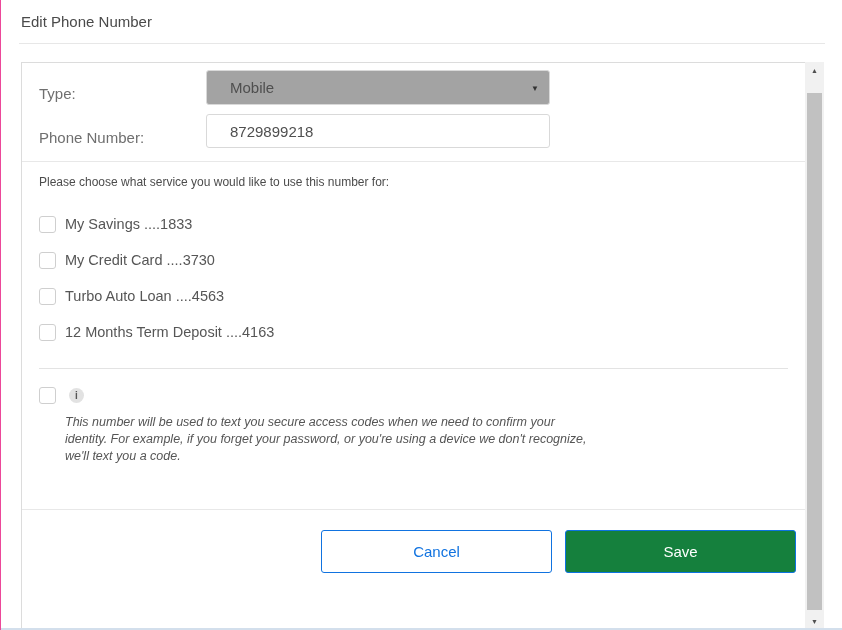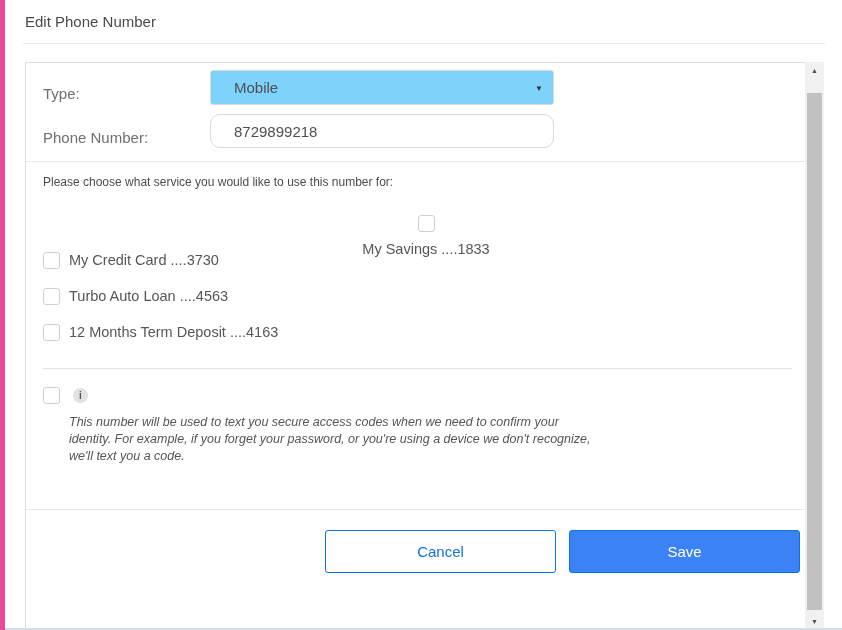--- a/index.html
+++ b/index.html
@@ -1,69 +1,69 @@
 <!DOCTYPE html>
 <html><head>
 <meta charset="utf-8">
 <style>
   * { margin:0; padding:0; box-sizing:border-box; }
   html,body { width:842px; height:630px; overflow:hidden; background:#fff;
               font-family:"Liberation Sans", sans-serif; }
   .page { position:absolute; inset:0; background:#fff;
-          border-left:5px solid #ec4899; }
+          border-left:1px solid #ec4899; }
 
   .page-title { position:absolute; top:13px; left:20px; font-size:15px;
                 font-weight:400; color:#4a4a4a; }
   .header-divider { position:absolute; top:43px; left:18px; right:17px;
                     height:1px; background:#e7e7e7; }
 
   
   .panel { position:absolute; top:62px; left:20px; width:785px; bottom:-6px;
            border:1px solid #dcdcdc; background:#fff; }
 
   .row { display:flex; align-items:center; padding-left:17px; }
   .row-type { margin-top:7px; height:35px; }
   .row-phone { margin-top:14px; height:24px; }
   .field-label { width:167px; font-size:15px; color:#6f6f6f;margin-top:12px; }
   .select { position:relative; width:344px; height:35px; border:1px solid #d9d9d9;
-            border-radius:3px; background:#7dd3fc; display:flex; align-items:center;
+            border-radius:3px; background:#a3a3a3; display:flex; align-items:center;
             padding-left:23px; font-size:15px; color:#4f4f4f; cursor:pointer; }
   .select .arrow { position:absolute; right:10px; top:50%; transform:translateY(-50%);
                    font-size:8px; color:#333; }
-  .text-input { width:344px; height:34px; border:1px solid #d9d9d9; border-radius:10px;
+  .text-input { width:344px; height:34px; border:1px solid #d9d9d9; border-radius:3px;
                 padding-left:23px; font-size:15px; color:#4f4f4f;
                 font-family:"Liberation Sans", sans-serif; outline:none; }
 
   .divider-full { height:1px; background:#e8e8e8; margin-top:18px; }
   .divider-inset { height:1px; background:#e3e3e3; margin:27px 17px 0 17px; }
 
   .prompt { margin:13px 0 0 17px; font-size:12px; color:#4c4c4c; height:17px; }
 
   .option { display:flex; align-items:center; gap:9px; padding-left:17px;
             margin-top:18px; height:18px; }
-  .option.first { margin-top:23px;flex-direction:column; }
+  .option.first { margin-top:23px; }
   .checkbox { width:17px; height:17px; border:1px solid #cfcfcf; border-radius:3px;
               background:#fff; flex:0 0 auto; cursor:pointer; }
   .option-label { font-size:14.5px; color:#565656; cursor:pointer; }
 
   .alerts-row { margin-top:17px; }
   .info-icon { width:15px; height:15px; border-radius:50%; background:#e2e2e2;
                color:#555; font-size:10px; font-weight:700; display:flex;
                align-items:center; justify-content:center; margin-left:4px;
                cursor:pointer; }
   .description { margin:10px 0 0 43px; width:522px; font-size:12.5px;
                  line-height:17px; color:#555;font-style:italic; }
 
   .footer-divider { height:1px; background:#e8e8e8; margin-top:44px; }
   .footer { display:flex; justify-content:flex-end; gap:13px; padding:20px 9px 0 0; }
   .btn { width:231px; height:43px; border-radius:3px; font-size:15px;
          font-family:"Liberation Sans", sans-serif; cursor:pointer;
          display:flex; align-items:center; justify-content:center; }
   .btn-cancel { background:#fff; border:1px solid #1173e0; color:#1173e0; }
-  .btn-save { background:#3b82f6; border:1px solid #0d73e0; color:#fff; }
+  .btn-save { background:#15803d; border:1px solid #0d73e0; color:#fff; }
 
   
   .scrollbar { position:absolute; top:62px; right:18px; width:19px; bottom:0;
                background:#f1f1f1; }
   .scroll-btn { position:absolute; left:0; right:0; height:17px; display:flex;
                 align-items:center; justify-content:center; font-size:7px;
                 color:#4f4f4f; cursor:pointer; background:#f1f1f1; }
   .scroll-btn.up { top:0; }
   .scroll-btn.down { bottom:0; }
   .scroll-thumb { position:absolute; left:2px; right:2px; top:31px; bottom:20px;

